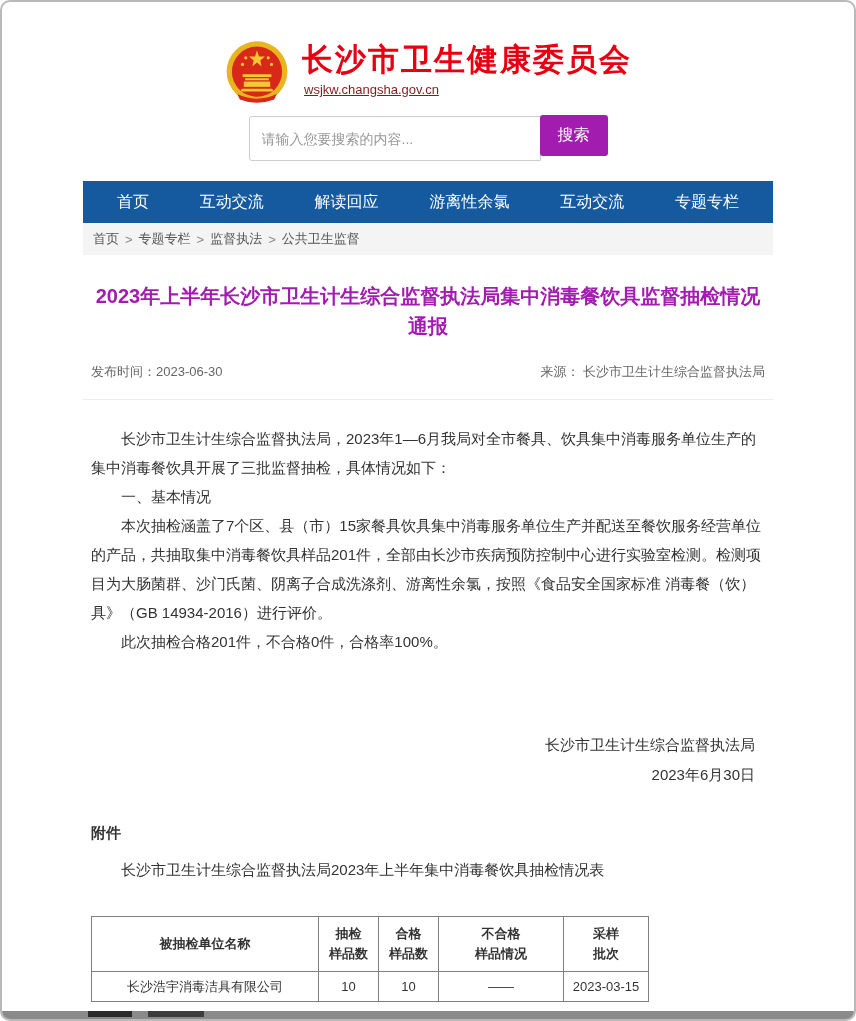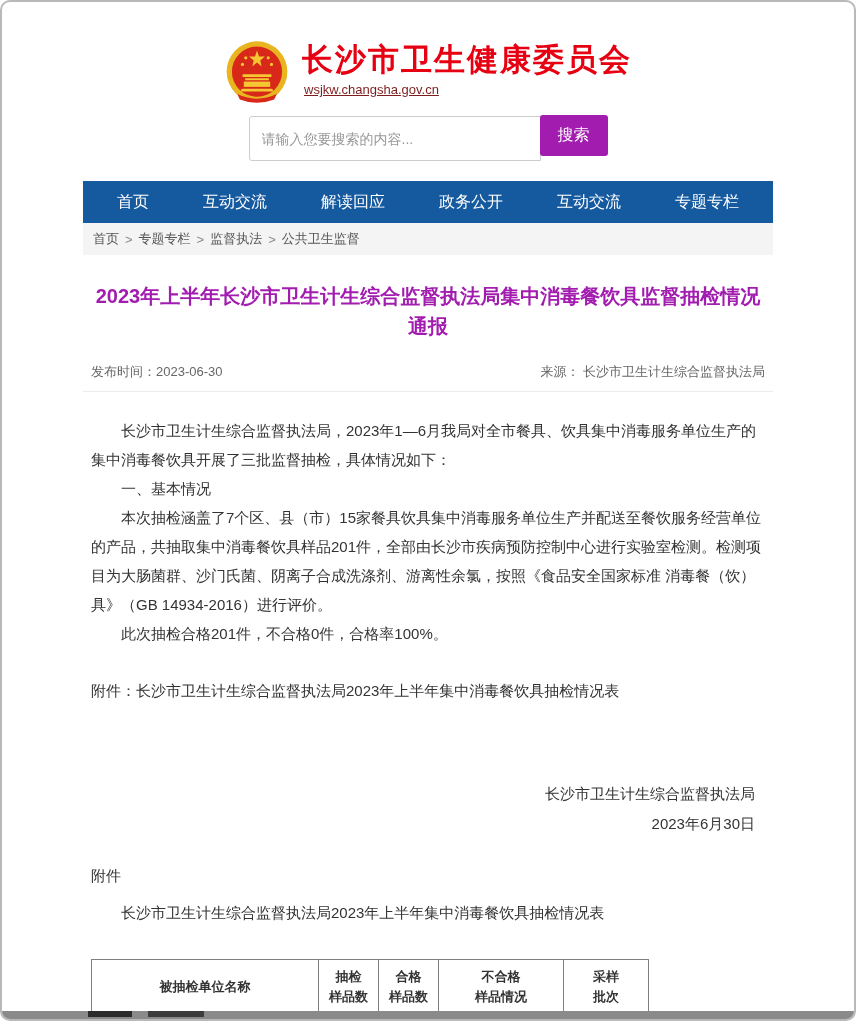--- a/index.html
+++ b/index.html
@@ -40,28 +40,28 @@
   .breadcrumb{ height:32px; background:#f4f4f4; display:flex; align-items:center; padding:0 10px; font-size:13px; color:#555; }
   .crumb{ cursor:pointer; }
   .crumb-sep{ margin:0 6px; color:#888; }
 
   
   .article-title{
     margin-top:26px; text-align:center; font-size:20px; font-weight:bold; color:#a21caf;
     line-height:30px; padding:0 10px;
   }
   .meta-row{
-    display:flex; justify-content:space-between; margin-top:22px; padding:0 8px 10px;
+    display:flex; justify-content:space-between; margin-top:22px; padding:0 8px 18px;
     font-size:13px; color:#666; border-bottom:1px solid #ececec;
   }
   .article-body{ margin-top:24px; font-size:15px; color:#333; line-height:29px; padding:0 8px; }
   .para{ text-indent:2em; }
   .attachment-line{ margin-top:28px; }
   .signature-block{ margin-top:74px; text-align:right; font-size:15px; color:#333; line-height:30px; padding-right:10px; }
-  .appendix-label{ margin-top:22px; font-size:15px; color:#333; }
+  .appendix-label{ margin-top:28px; font-size:15px; color:#333;font-weight:bold; }
   .table-caption{ margin-top:8px; font-size:15px; color:#333; text-indent:2em; }
 
   
   .table-wrap{ position:relative; margin-top:32px; }
   table.sample{ border-collapse:collapse; table-layout:fixed; width:557px; }
   table.sample th, table.sample td{ border:1px solid #7f7f7f; text-align:center; color:#333; }
   table.sample th{ height:55px; font-size:13px; font-weight:bold; line-height:20px; }
   table.sample td{ height:27px; font-size:13px; }
   .col-name{ width:227px; } .col-sampled{ width:60px; } .col-qualified{ width:60px; }
   .col-unqualified{ width:125px; } .col-batch{ width:85px; }
@@ -100,21 +100,21 @@
   <div class="search-row">
     <input class="search-input" type="text" placeholder="请输入您要搜索的内容..." style="">
     <button class="search-btn">搜索</button>
   </div>
 
   <div class="content-col">
     <div class="nav">
       <span class="nav-item">首页</span>
       <span class="nav-item">互动交流</span>
       <span class="nav-item">解读回应</span>
-      <span class="nav-item">政务公开</span>
+      <span class="nav-item">游离性余氯</span>
       <span class="nav-item">互动交流</span>
       <span class="nav-item">专题专栏</span>
     </div>
 
     <div class="breadcrumb">
       <span class="crumb">首页</span>
       <span class="crumb-sep">&gt;</span>
       <span class="crumb">专题专栏</span>
       <span class="crumb-sep">&gt;</span>
       <span class="crumb">监督执法</span>
@@ -130,21 +130,20 @@
         <span>来源：</span>
         <span>长沙市卫生计生综合监督执法局</span>
       </span>
     </div>
 
     <div class="article-body">
       <p class="para">长沙市卫生计生综合监督执法局，2023年1—6月我局对全市餐具、饮具集中消毒服务单位生产的集中消毒餐饮具开展了三批监督抽检，具体情况如下：</p>
       <p class="para">一、基本情况</p>
       <p class="para">本次抽检涵盖了7个区、县（市）15家餐具饮具集中消毒服务单位生产并配送至餐饮服务经营单位的产品，共抽取集中消毒餐饮具样品201件，全部由长沙市疾病预防控制中心进行实验室检测。检测项目为大肠菌群、沙门氏菌、阴离子合成洗涤剂、游离性余氯，按照《食品安全国家标准 消毒餐（饮）具》（GB 14934-2016）进行评价。</p>
       <p class="para">此次抽检合格201件，不合格0件，合格率100%。</p>
-      <p class="attachment-line">附件：长沙市卫生计生综合监督执法局2023年上半年集中消毒餐饮具抽检情况表</p>
 
       <div class="signature-block">
         <div>长沙市卫生计生综合监督执法局</div>
         <div>2023年6月30日</div>
       </div>
 
       <div class="appendix-label">附件</div>
       <div class="table-caption">长沙市卫生计生综合监督执法局2023年上半年集中消毒餐饮具抽检情况表</div>
 
       <div class="table-wrap">

